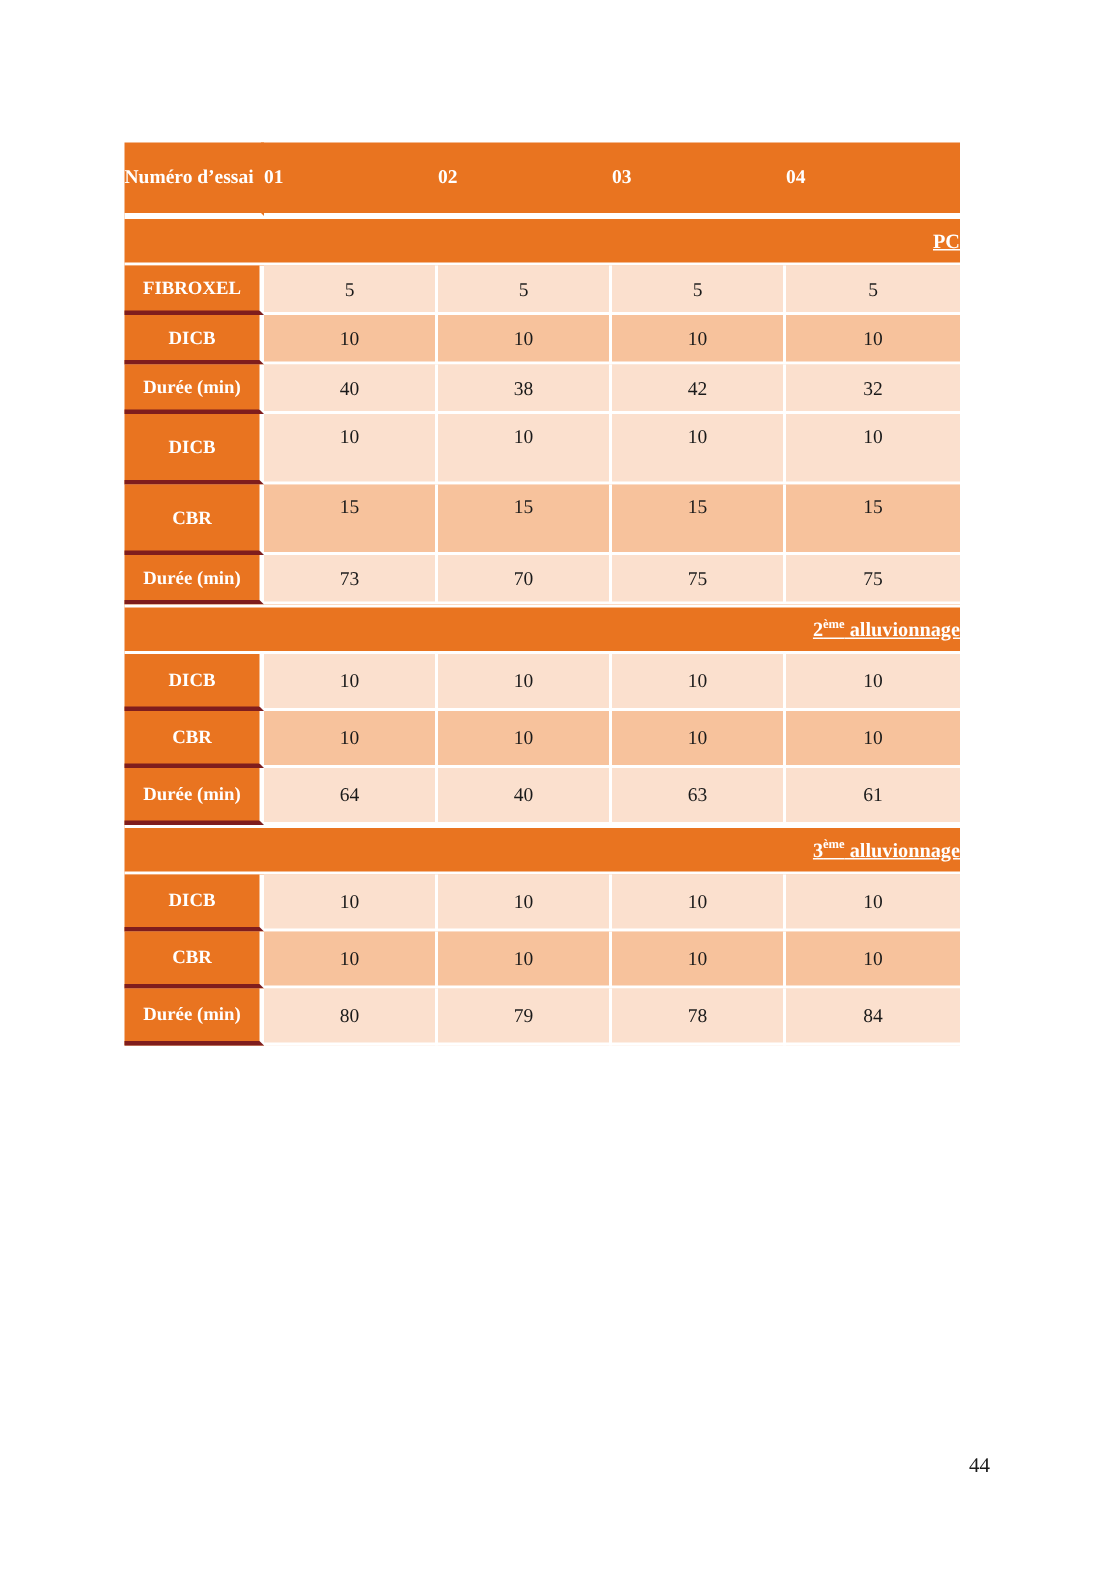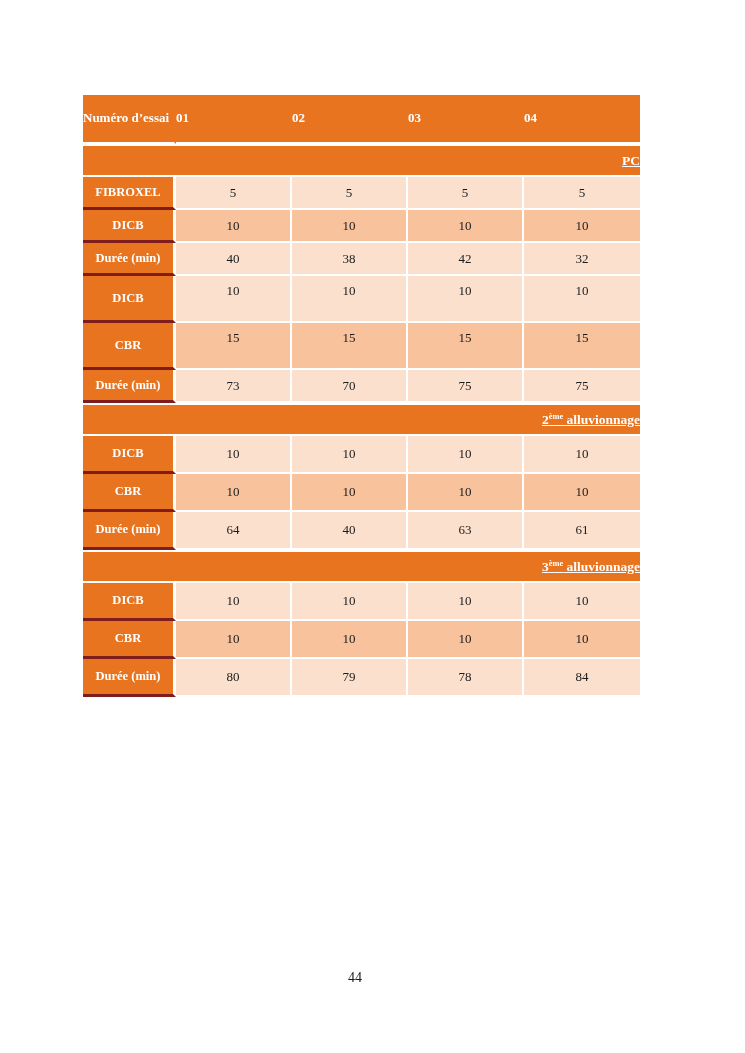--- a/index.html
+++ b/index.html
@@ -122,24 +122,23 @@
   .h-lg  { height: 44px; }
 
   .align-top td.dcell { vertical-align: top; padding-top: 7px; }
 
   
   .page-number {
     position: absolute;
     left: 0;
     top: 970px;
     width: 660px;
-    text-align: center;
+    text-align: right;
     font-size: 14px;
     color: #1a1a1a;
-    margin-left: 25px;
   }
 </style>
 </head>
 <body>
 
 <div class="page">
 
 
   <div class="table-wrap">
     <table class="main">

